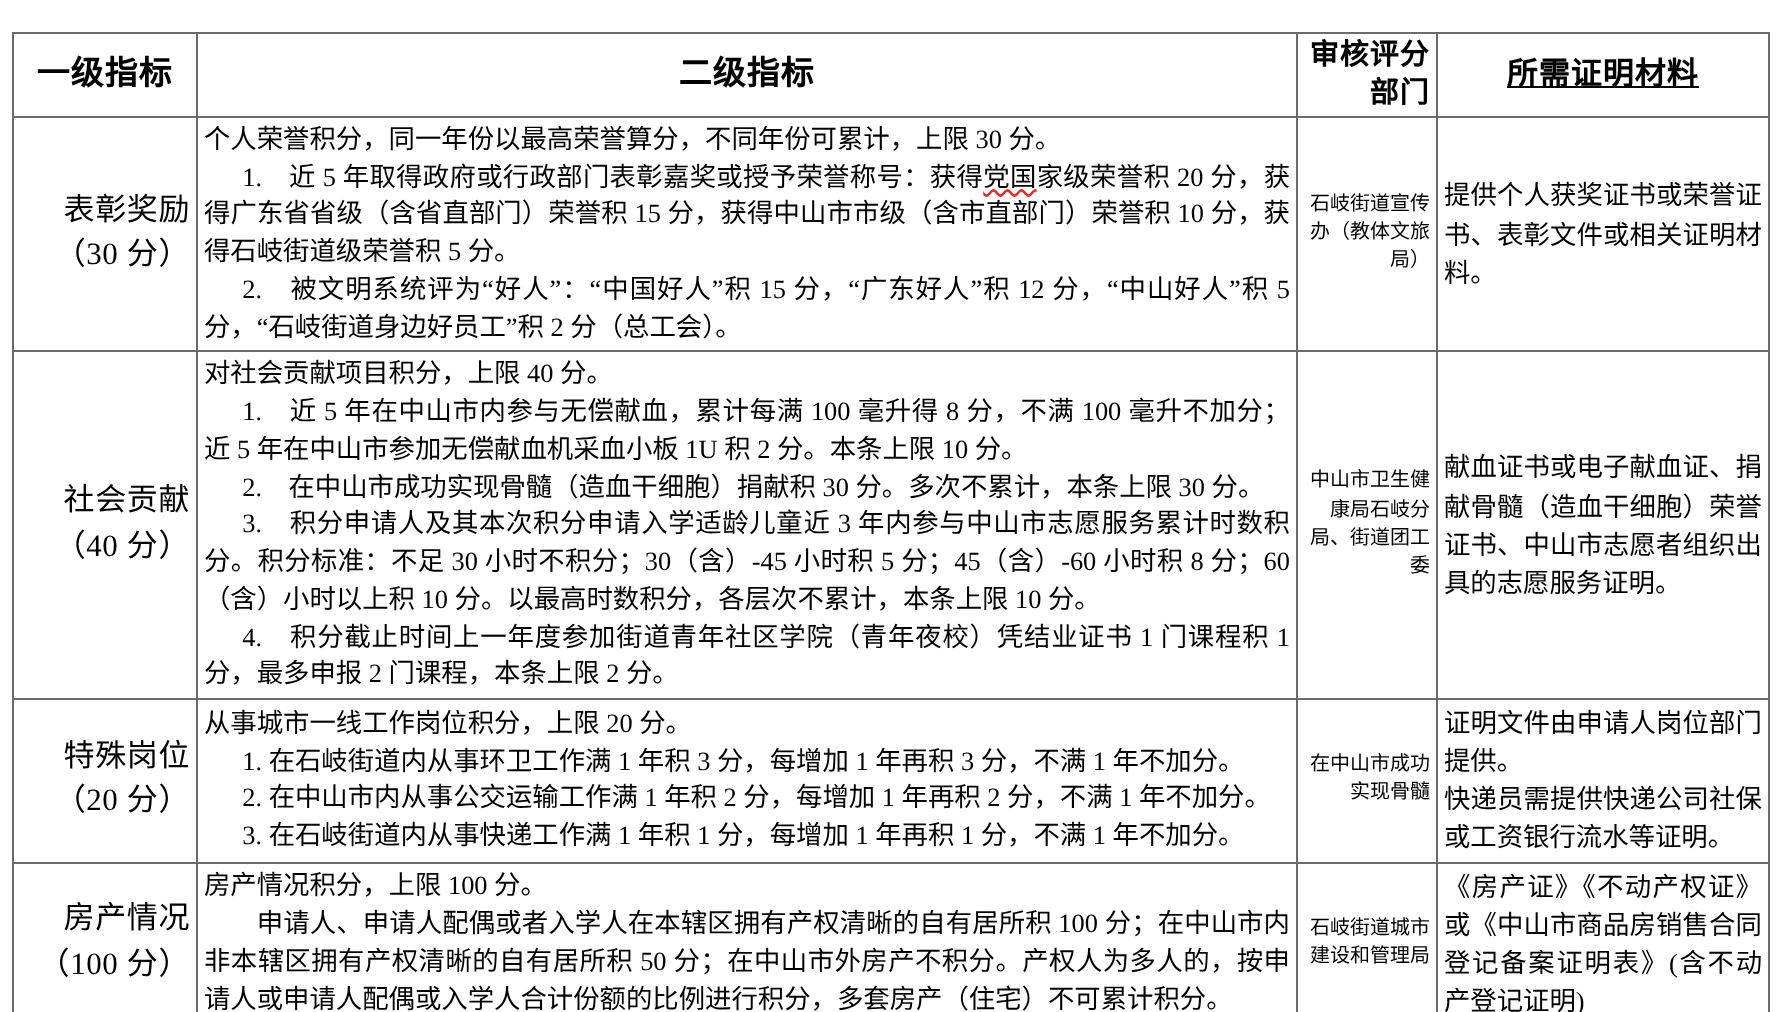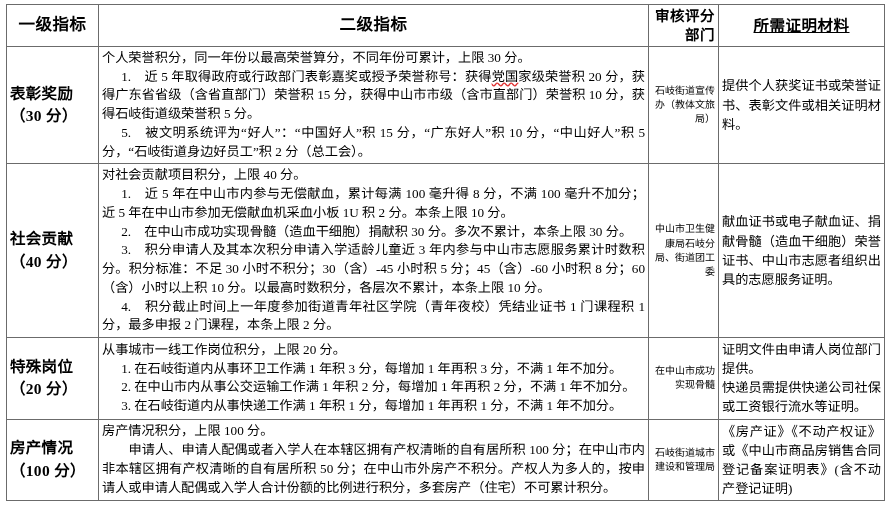--- a/index.html
+++ b/index.html
@@ -13,21 +13,21 @@
     color: #000000;
     width: 890px;
     height: 506px;
     overflow: hidden;
   }
   #sheet {
     width: 754px;
     height: 506px;
     position: relative;
     box-sizing: border-box;
-    padding: 4px 6px 0 6px;
+    padding: 16px 6px 0 6px;
   }
   table.score-table {
     border-collapse: collapse;
     table-layout: fixed;
     width: 878px;
     margin: 0;
   }
   table.score-table td,
   table.score-table th {
     border: 1px solid #6b6b6b;
@@ -53,22 +53,22 @@
     font-size: 14.5px;
     line-height: 1.25;
     text-align: right;
   }
   th.h-mat {
     font-size: 15.5px;
     text-decoration: underline;
   }
 
   td.cat {
-    text-align: left;
-    font-weight: bold;
+    text-align: right;
+    font-weight: normal;
     font-size: 15.5px;
     line-height: 1.45;
     letter-spacing: 0.3px;
   }
   td.cat .cat-pts { display: block; white-space: nowrap; }
 
   td.detail {
     text-align: justify;
     text-justify: inter-ideograph;
     font-size: 13.2px;
@@ -123,21 +123,21 @@
         <th class="h-dept">审核评分部门</th>
         <th class="h-mat">所需证明材料</th>
       </tr>
     </thead>
     <tbody id="tbody">
         <tr>
           <td class="cat"><span>表彰奖励</span><span class="cat-pts">（30 分）</span></td>
           <td class="detail">
             <p>个人荣誉积分，同一年份以最高荣誉算分，不同年份可累计，上限 30 分。</p>
             <p class="num-tight">1.　近 5 年取得政府或行政部门表彰嘉奖或授予荣誉称号：获得<span class="misspell">党国</span>家级荣誉积 20 分，获得广东省省级（含省直部门）荣誉积 15 分，获得中山市市级（含市直部门）荣誉积 10 分，获得石岐街道级荣誉积 5 分。</p>
-            <p class="num-tight">5.　被文明系统评为“好人”：“中国好人”积 15 分，“广东好人”积 10 分，“中山好人”积 5 分，“石岐街道身边好员工”积 2 分（总工会）。</p>
+            <p class="num-tight">2.　被文明系统评为“好人”：“中国好人”积 15 分，“广东好人”积 12 分，“中山好人”积 5 分，“石岐街道身边好员工”积 2 分（总工会）。</p>
           </td>
           <td class="dept">石岐街道宣传办（教体文旅局）</td>
           <td class="mat">提供个人获奖证书或荣誉证书、表彰文件或相关证明材料。</td>
         </tr>
         <tr>
           <td class="cat"><span>社会贡献</span><span class="cat-pts">（40 分）</span></td>
           <td class="detail">
             <p>对社会贡献项目积分，上限 40 分。</p>
             <p class="num-tight">1.　近 5 年在中山市内参与无偿献血，累计每满 100 毫升得 8 分，不满 100 毫升不加分；近 5 年在中山市参加无偿献血机采血小板 1U 积 2 分。本条上限 10 分。</p>
             <p class="num-tight">2.　在中山市成功实现骨髓（造血干细胞）捐献积 30 分。多次不累计，本条上限 30 分。</p>

